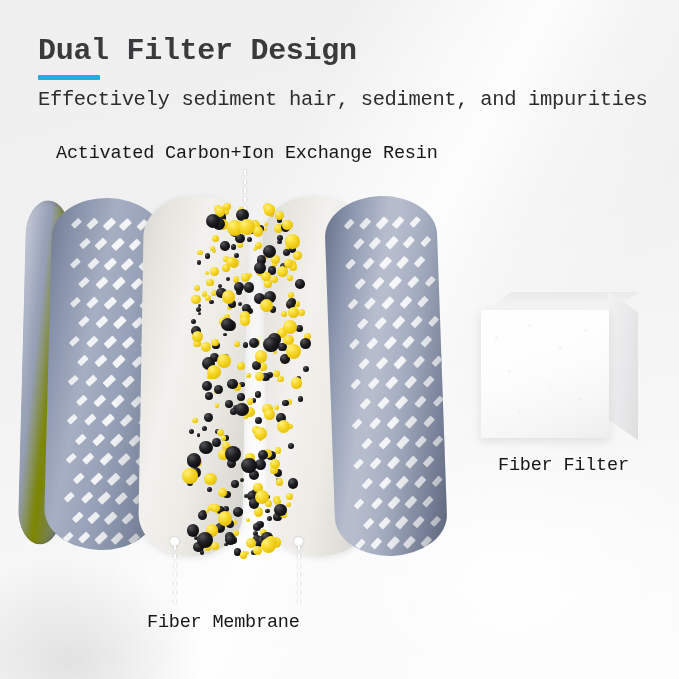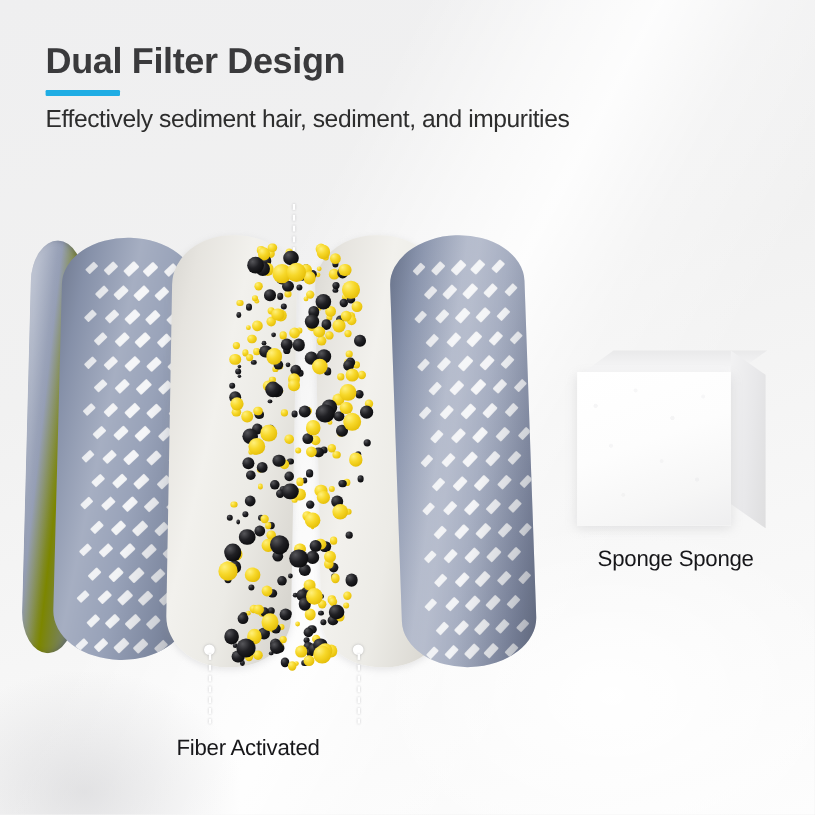--- a/index.html
+++ b/index.html
@@ -21,20 +21,21 @@
     overflow: hidden;
     background:
       linear-gradient(118deg,
         rgba(255,255,255,0.00) 0%,
         rgba(255,255,255,0.00) 34%,
         rgba(255,255,255,0.55) 45%,
         rgba(255,255,255,0.85) 53%,
         rgba(255,255,255,0.30) 62%,
         rgba(255,255,255,0.00) 74%),
       linear-gradient(165deg, #efeff0 0%, #f1f1f1 40%, #f7f7f7 70%, #fdfdfd 100%);
+    font-family: Liberation Mono, monospace;
   }
 
   
   .floor-glow {
     position: absolute;
     left: 300px;
     top: 430px;
     width: 420px;
     height: 300px;
     background: radial-gradient(ellipse at 50% 50%, rgba(255,255,255,0.95) 0%, rgba(255,255,255,0.0) 70%);
@@ -803,16 +804,17 @@
     <div class="sponge-front"></div>
     <div class="sponge-texture"></div>
   </div>
 
   <div class="leader leader-carbon"></div>
   <div class="leader-dot leader-fm1-dot"></div>
   <div class="leader leader-fm1"></div>
   <div class="leader-dot leader-fm2-dot"></div>
   <div class="leader leader-fm2"></div>
 
-  <div class="label label-fiber">Fiber Activated</div>
-  <div class="label label-sponge">Sponge Sponge</div>
+  <div class="label label-carbon">Activated Carbon+Ion Exchange Resin</div>
+  <div class="label label-fiber">Fiber Membrane</div>
+  <div class="label label-sponge">Fiber Filter</div>
 
 </div>
 
 </body></html>

